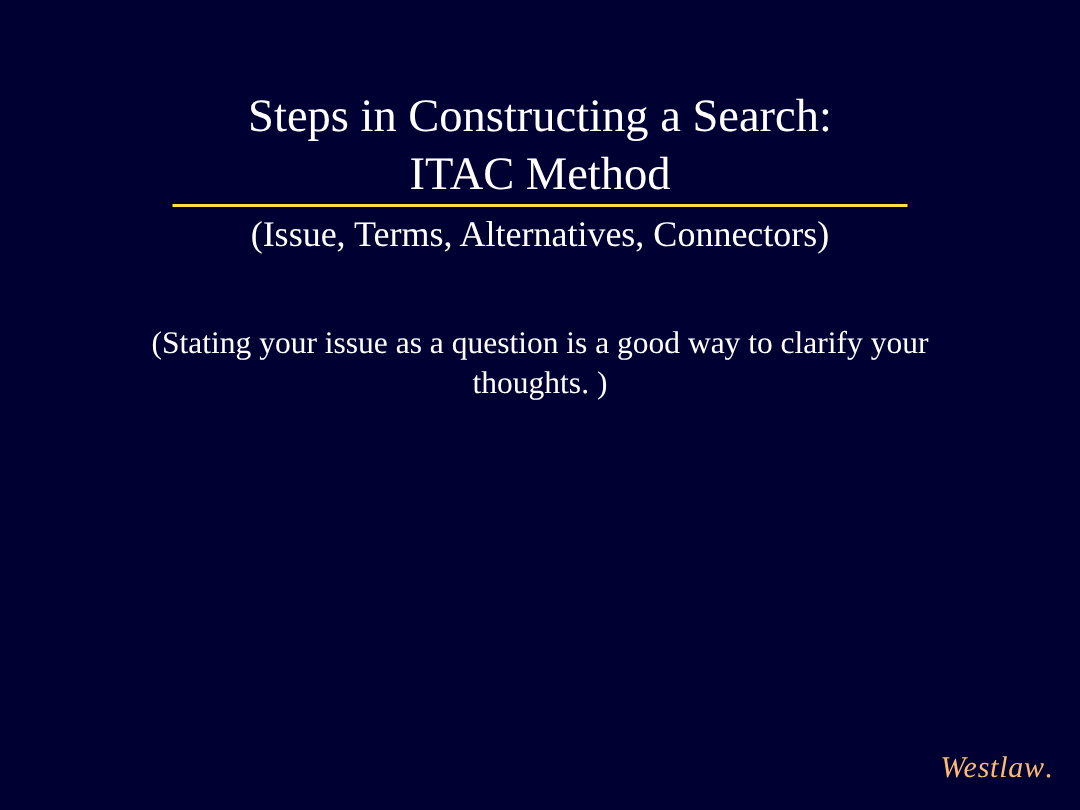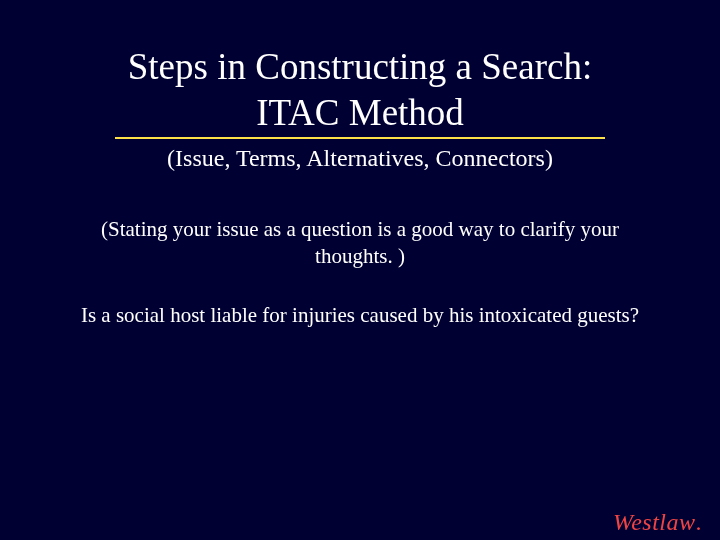--- a/index.html
+++ b/index.html
@@ -16,23 +16,23 @@
     position: relative;
   }
   .slide {
     width: 720px;
     height: 540px;
     box-sizing: border-box;
     padding: 40px 60px 0 60px;
     text-align: center;
   }
   .title {
-    font-size: 37px;
+    font-size: 31px;
     line-height: 1.25;
-    margin-top: 4px;
+    margin-top: 18px;
     font-family: Liberation Serif, serif;
   }
   .underline-rule {
     border-bottom: 2px solid #fde047;
     width: 490px;
     margin: 0 auto 6px auto;
   }
   .subtitle {
     font-size: 24px;
     margin-top: 4px;
@@ -49,26 +49,26 @@
     line-height: 1.3;
   }
   .example {
     font-size: 21px;
     margin-top: 32px;
     line-height: 1.3;
   }
   .logo {
     position: absolute;
     right: 18px;
-    bottom: 4px;
+    bottom: 16px;
     font-family: "Times New Roman", serif;
     font-style: italic;
-    font-size: 24px;
+    font-size: 20px;
     letter-spacing: 0.5px;
-    color: #ef4444;
+    color: #fdba74;
   }
   .logo .dot {
     font-style: normal;
   }
 </style>
 </head>
 <body>
 
 <div class="slide">
 
@@ -77,19 +77,18 @@
     <div class="underline-rule">
       <span>ITAC Method</span>
     </div>
   </div>
 
   <div class="subtitle">(Issue, Terms, Alternatives, Connectors)</div>
 
 
   <div class="note">(Stating your issue as a question is a good way to clarify your thoughts. )</div>
 
-  <div class="example">Is a social host liable for injuries caused by his intoxicated guests?</div>
 
 </div>
 
 <div class="logo">
   <span>Westlaw</span><span class="dot">.</span>
 </div>
 
 </body></html>

